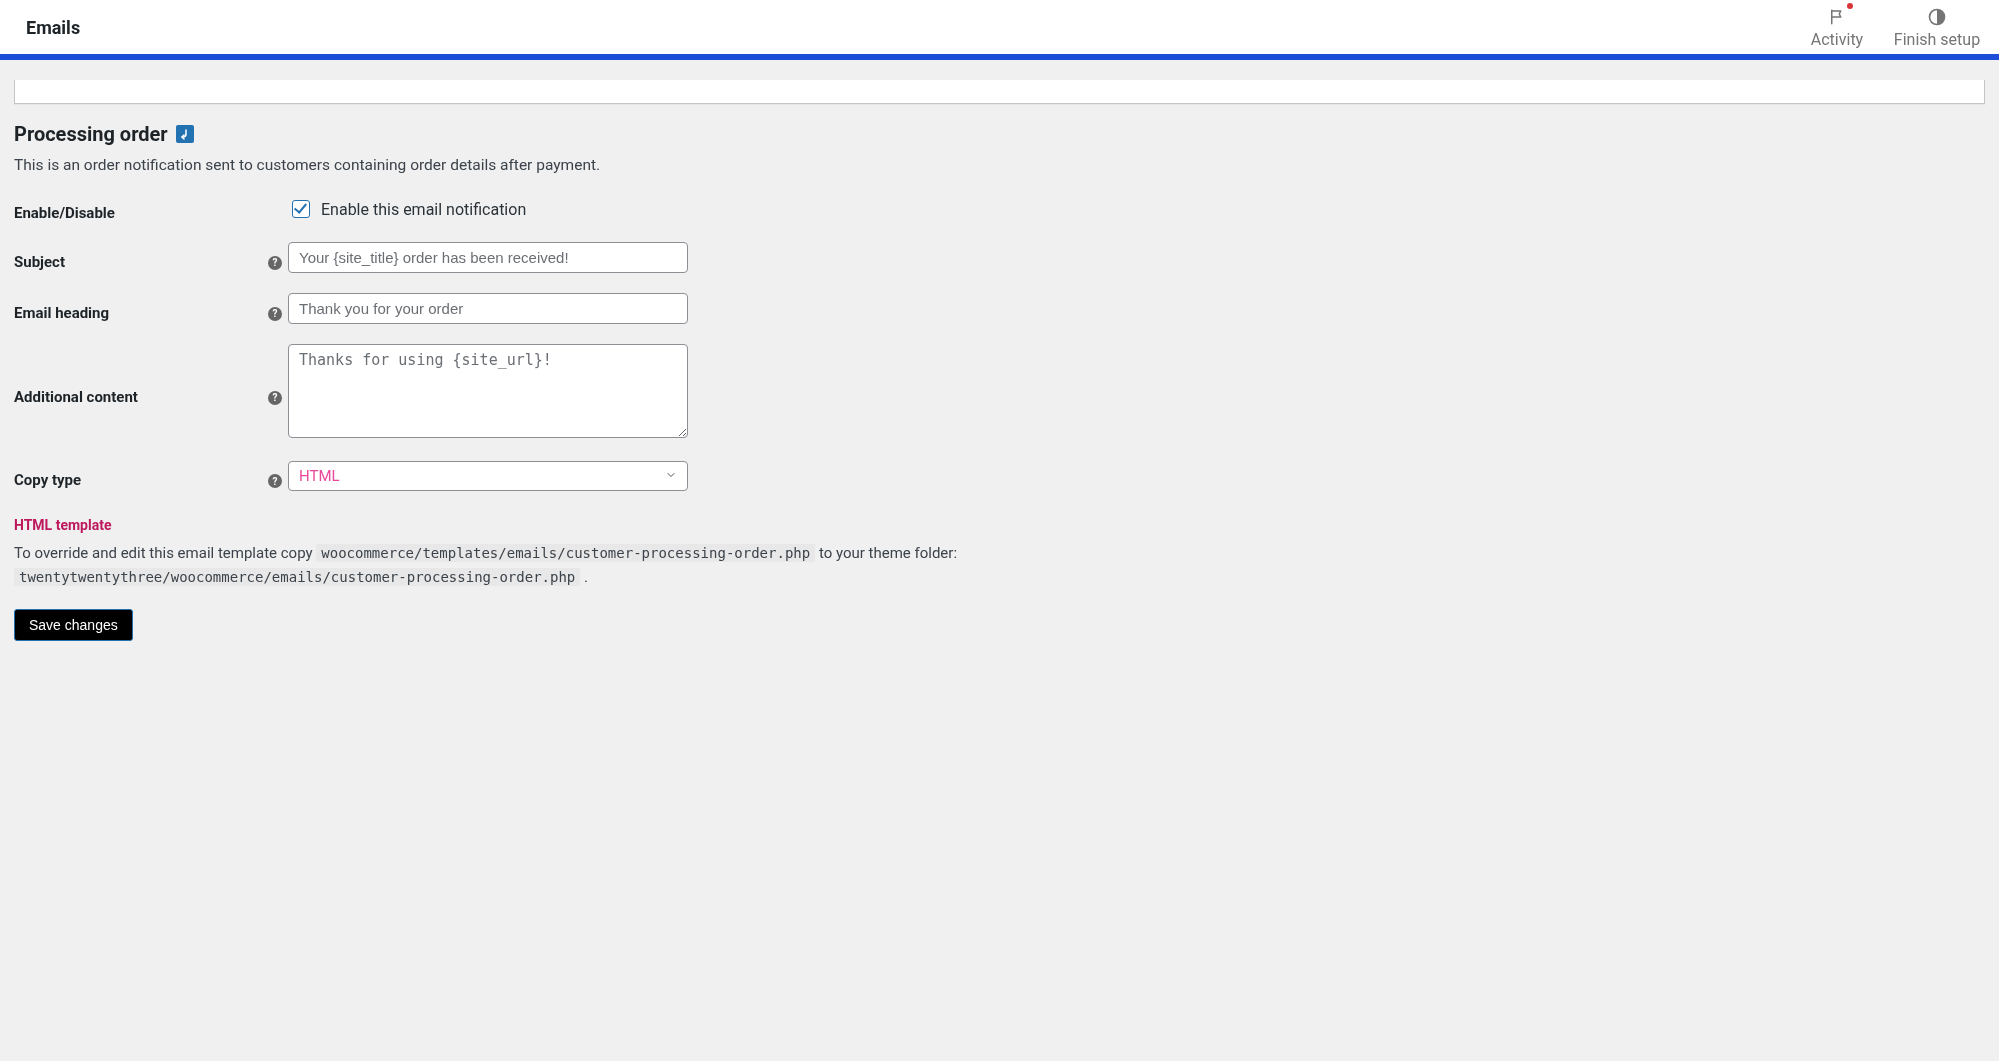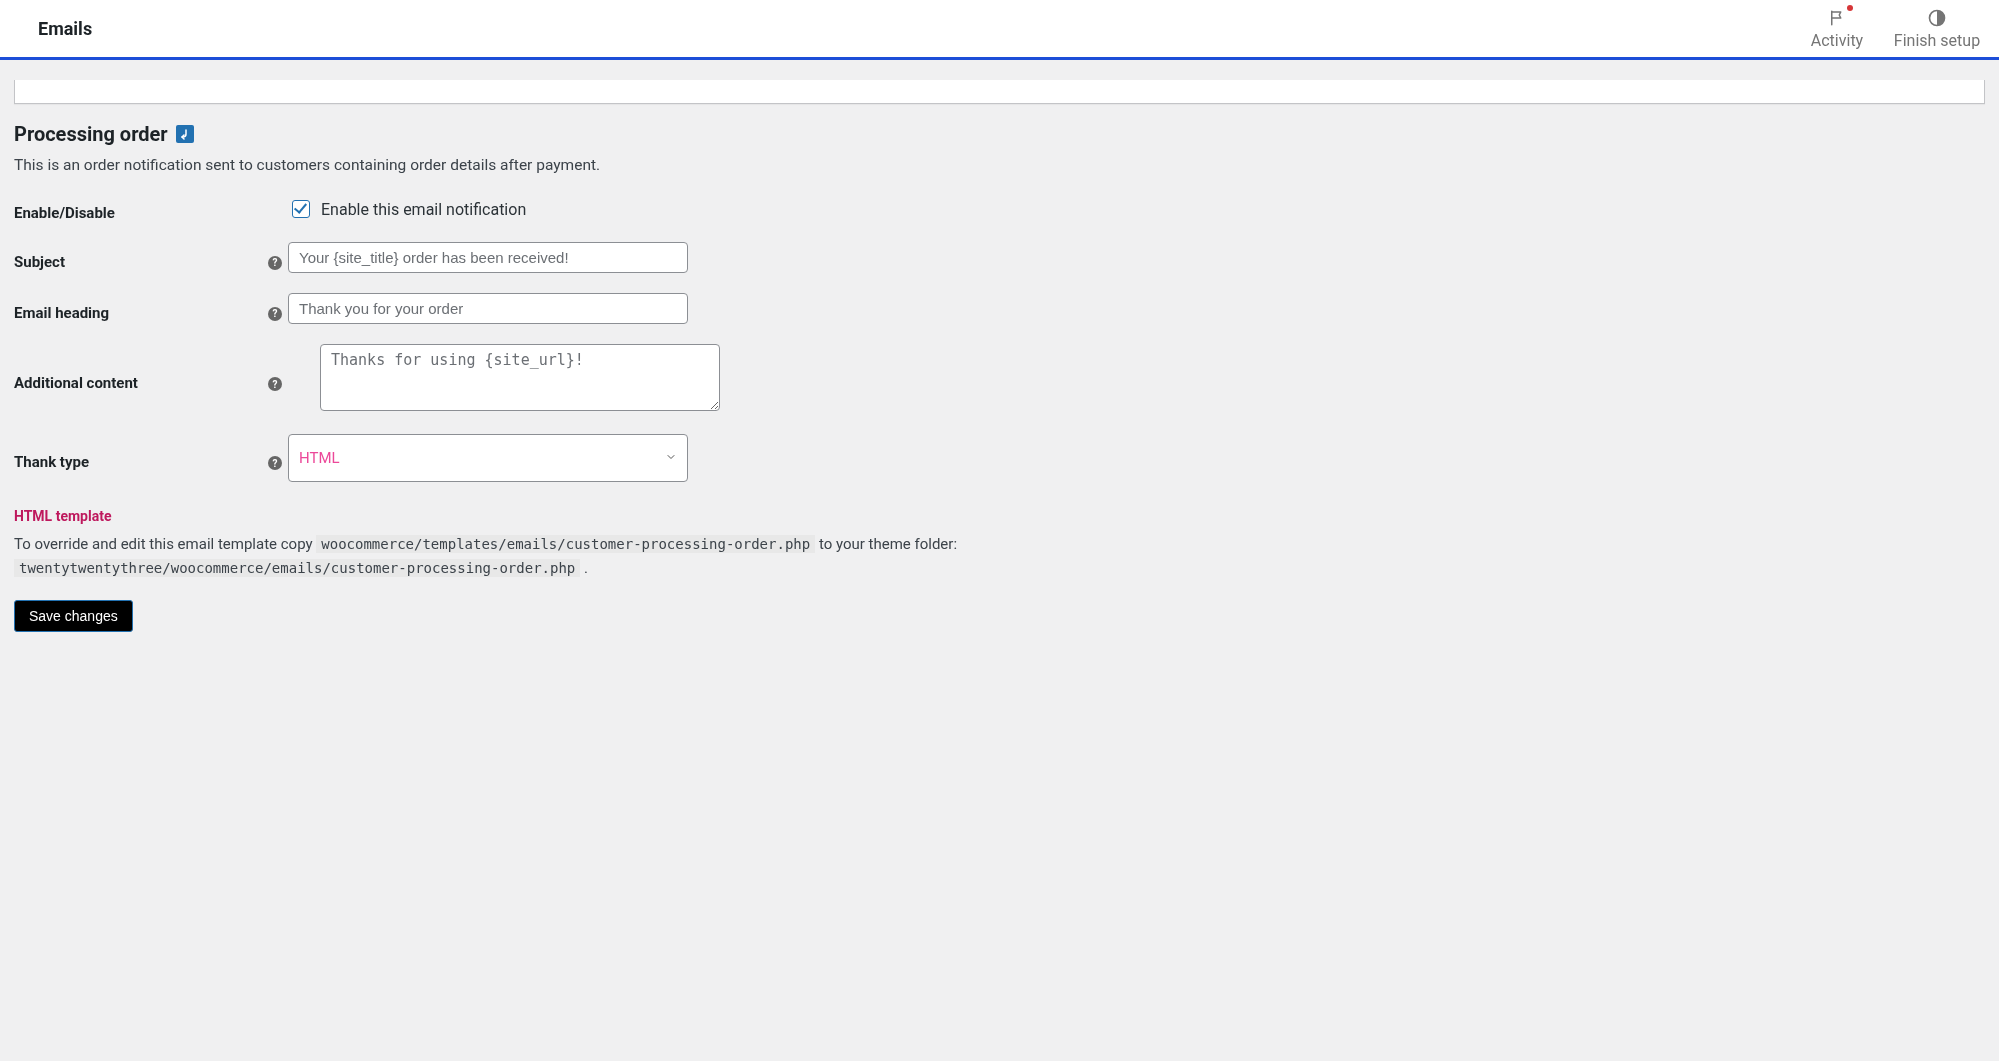--- a/index.html
+++ b/index.html
@@ -9,23 +9,23 @@
     background: #f0f0f1;
     color: #3c434a;
     font-size: 13px;
   }
 
   
   .topbar {
     display: flex;
     align-items: center;
     background: #fff;
-    border-bottom: 3px solid #1d4ed8;
+    border-bottom: 6px solid #1d4ed8;
     height: 60px;
-    padding: 0 12px 0 38px;
+    padding: 0 12px 0 26px;
   }
   .topbar-title {
     font-size: 18px;
     font-weight: 700;
     color: #1d2327;
   }
   .topbar-spacer { flex: 1; }
   .topbar-item {
     display: flex;
     flex-direction: column;
@@ -158,28 +158,27 @@
     width: 400px;
     font-size: 15px;
     color: #ec4899;
     background: #fff;
     border: 1px solid #8c8f94;
     border-radius: 4px;
     padding: 6px 10px;
   }
   input.wc-text::placeholder, textarea.wc-text::placeholder { color: #6b6f74; }
   textarea.wc-text {
-    height: 67px;
+    height: 94px;
     resize: both;
-    margin-left: 32px;
   }
   .wc-select {
     width: 400px;
     position: relative;
-    height: 48px;
+    height: 30px;
     display: flex;
     align-items: center;
     padding-right: 30px;
     cursor: pointer;
   }
   .wc-select .chevron {
     position: absolute;
     right: 10px;
     top: 50%;
     transform: translateY(-50%);
@@ -315,21 +314,21 @@
     <div class="help-col">
         <span class="help-icon">?</span>
       </div>
     <div class="control-col">
       <textarea class="wc-text" placeholder="Thanks for using {site_url}!" style=""></textarea>
     </div>
   </div>
 
   
   <div class="form-row select-row">
-    <div class="row-label">Thank type</div>
+    <div class="row-label">Copy type</div>
     <div class="help-col">
         <span class="help-icon">?</span>
       </div>
     <div class="control-col">
       <div class="wc-select">
         <span>HTML</span>
         <span class="chevron">
           <svg width="12" height="12" viewBox="0 0 24 24" fill="none" stroke="#555" stroke-width="2" stroke-linecap="round" stroke-linejoin="round">
               <polyline points="6 9 12 15 18 9"></polyline>
             </svg>

